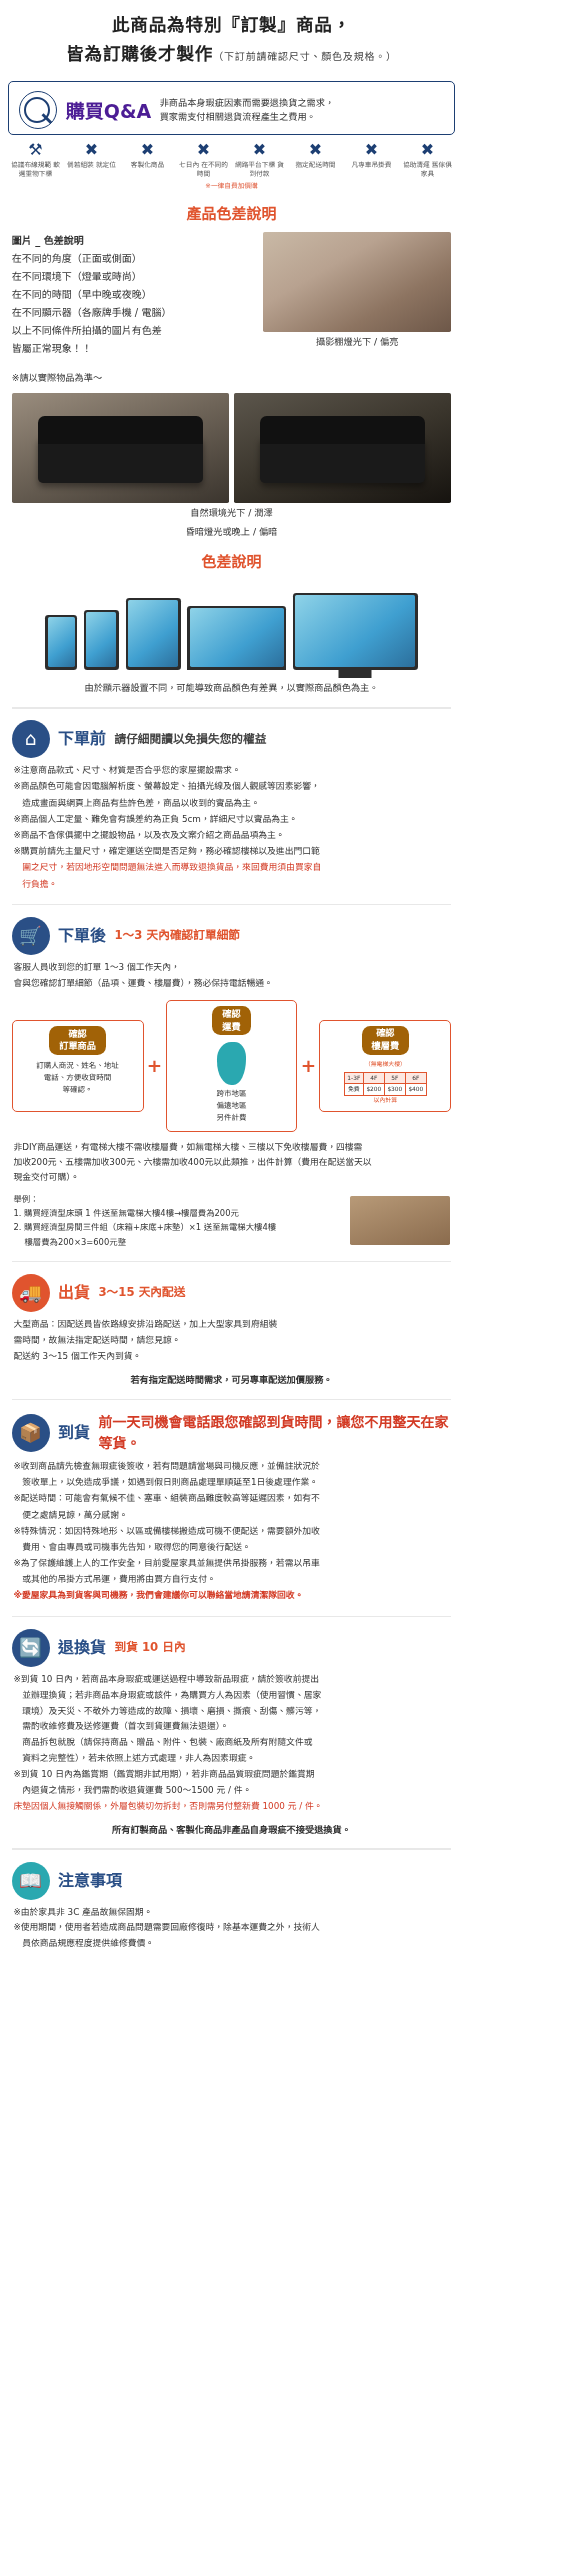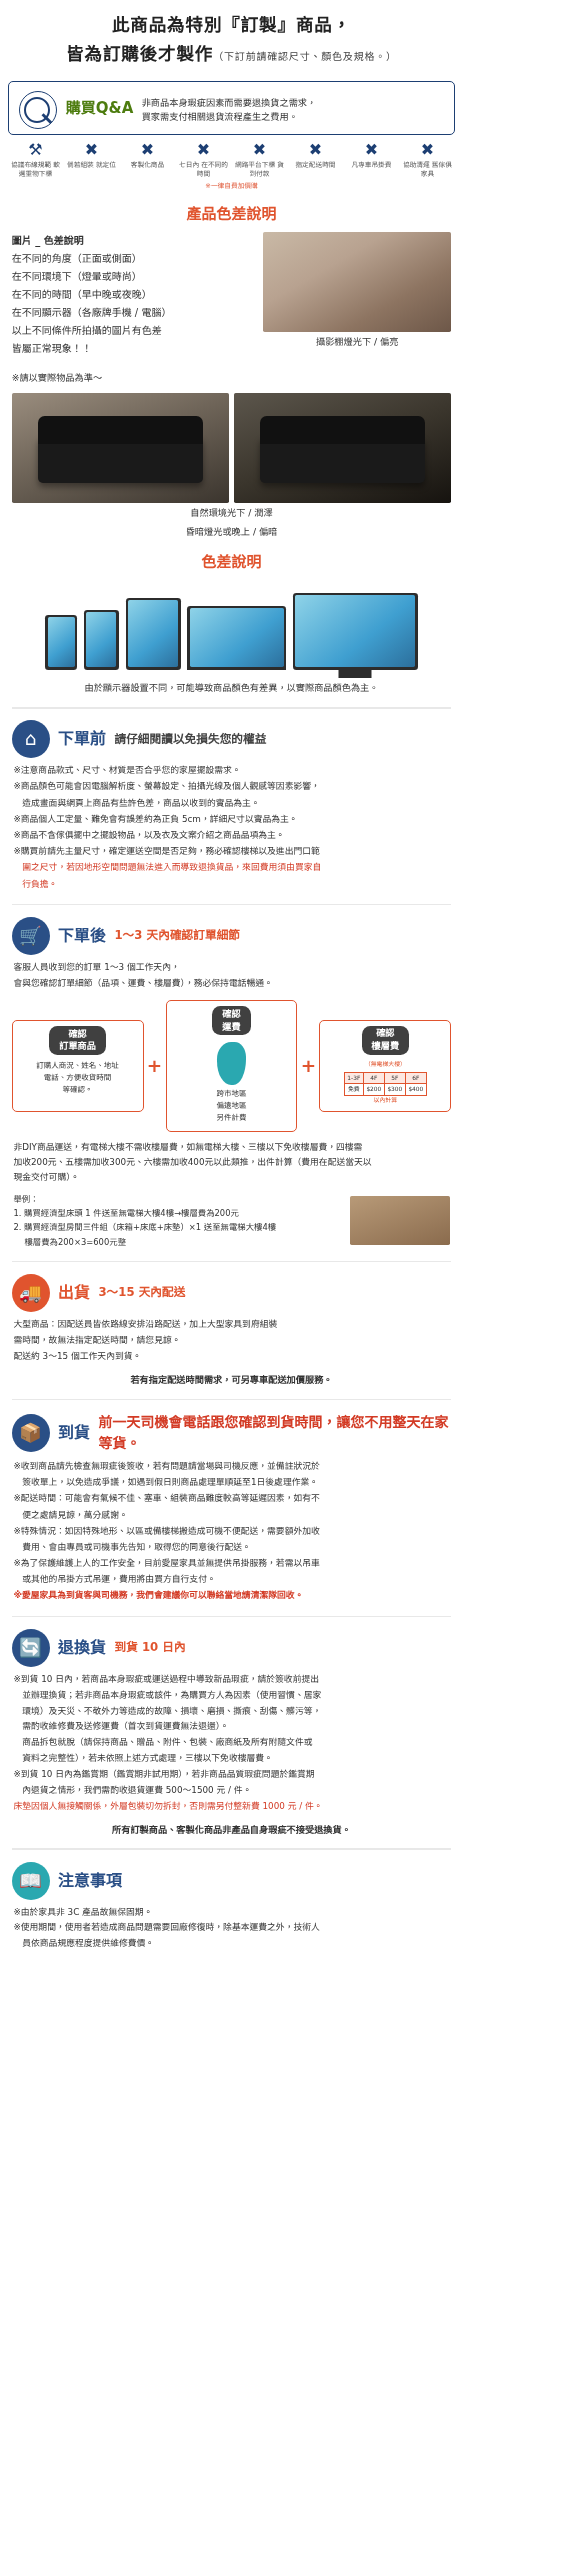--- a/index.html
+++ b/index.html
@@ -66,23 +66,23 @@
   }
   .qa-icon:after {
     content: "";
     position: absolute;
     width: 11.7px; height: 2.5px;
     background: #1d3f73;
     transform: rotate(45deg);
     bottom: 8.4px; right: 3.3px;
   }
   .qa-title {
-    font-size: 15px;
+    font-size: 19px;
     font-weight: bold;
-    color: #4d7c0f;
+    color: #4c1d95;
     white-space: nowrap;
     padding-top: 6.7px;
   }
   .qa-text {
     font-size: 9.2px;
     color: #333;
     line-height: 1.6;
     padding-top: 5px;
   }
 
@@ -276,21 +276,21 @@
     border: 1.7px solid #e0542e;
     border-radius: 5px;
     flex: 1;
     min-height: 92px;
     padding: 5px 5px 6.7px;
     text-align: center;
     position: relative;
   }
   .cbox .tag {
     display: inline-block;
-    background: #404040;
+    background: #a16207;
     color: #fff;
     font-size: 9.2px;
     font-weight: bold;
     border-radius: 8.4px;
     padding: 1.7px 10px;
     margin-bottom: 5px;
     line-height: 1.4;
   }
   .cbox .ctxt {
     font-size: 7.5px;
@@ -609,21 +609,21 @@
     <div class="bh-icon blue">🔄</div>
     <div class="bh-label">退換貨</div>
     <div class="bh-sub orange">到貨 10 日內</div>
   </div>
   <div class="note-list">
     <p>※到貨 10 日內，若商品本身瑕疵或運送過程中導致新品瑕疵，請於簽收前提出</p>
     <p>　並辦理換貨；若非商品本身瑕疵或該件，為購買方人為因素（使用習慣、居家</p>
     <p>　環境）及天災、不敬外力等造成的故障、損壞、磨損、撕痕、刮傷、髒污等，</p>
     <p>　需酌收維修費及送修運費（首次到貨運費無法退還）。</p>
     <p>　商品拆包就脫（請保持商品、贈品、附件、包裝、廠商紙及所有附隨文件或</p>
-    <p>　資料之完整性），若未依照上述方式處理，三樓以下免收樓層費。</p>
+    <p>　資料之完整性），若未依照上述方式處理，非人為因素瑕疵。</p>
     <p>※到貨 10 日內為鑑賞期（鑑賞期非試用期），若非商品品質瑕疵問題於鑑賞期</p>
     <p>　內退貨之情形，我們需酌收退貨運費 500～1500 元 / 件。</p>
     <p class="hl">床墊因個人無接觸關係，外層包裝切勿拆封，否則需另付整新費 1000 元 / 件。</p>
   </div>
   <div class="footer-rule">所有訂製商品、客製化商品非產品自身瑕疵不接受退換貨。</div>
 
   <div class="divider"></div>
 
   <div class="bighead">
     <div class="bh-icon teal">📖</div>

